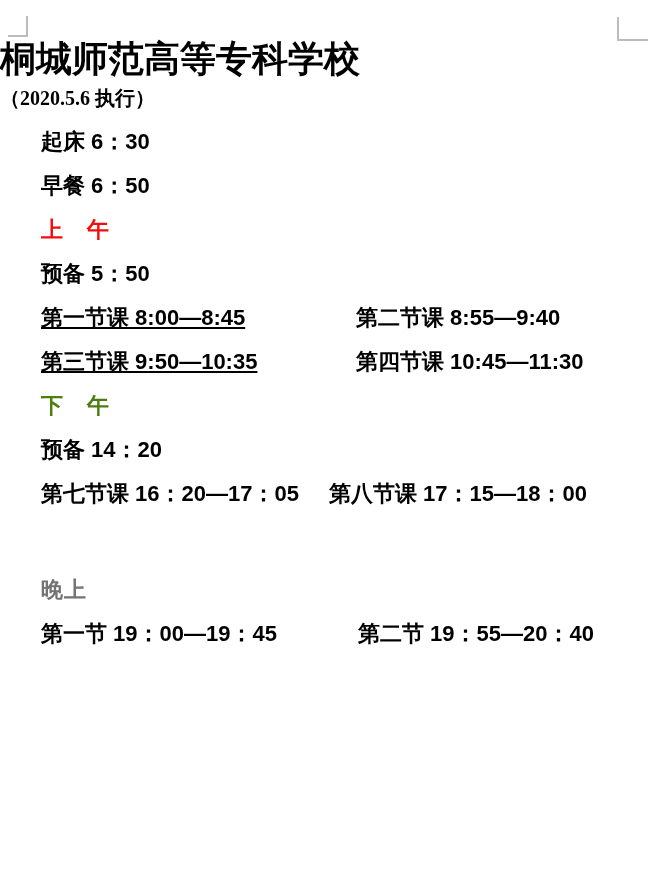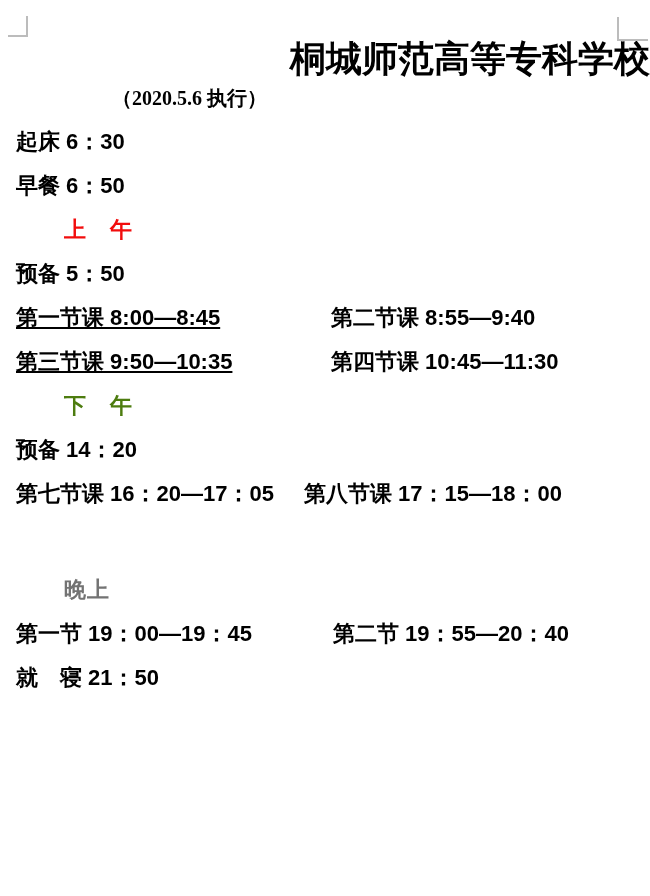--- a/index.html
+++ b/index.html
@@ -19,46 +19,45 @@
     border-right: 2px solid #bcbcbc;
     border-bottom: 2px solid #bcbcbc;
   }
   .corner.tr {
     left: 617px; top: 17px; width: 29px; height: 22px;
     border-left: 2px solid #bcbcbc;
     border-bottom: 2px solid #bcbcbc;
   }
   .title-block {
     margin-top: 33px;
-    text-align: right;
+    text-align: left;
     font-weight: 700;
     font-size: 36px;
     line-height: 52px;
     letter-spacing: 0px;
   }
   .subtitle {
-    padding-left: 112px;
     font-family: "Liberation Serif", serif;
     font-weight: 700;
     font-size: 20px;
     line-height: 26px;
   }
   .schedule {
     margin-top: 9px;
-    padding-left: 16px;
+    padding-left: 41px;
     font-weight: 700;
     font-size: 22px;
   }
   .row {
     height: 44px;
     line-height: 44px;
     white-space: pre;
   }
   .row.blank { height: 44px; }
-  .row.section { letter-spacing: 1px; margin-left: 48px; }
+  .row.section { letter-spacing: 1px; }
   .row.evening-gap { margin-top: 8px; }
   .left-cell { display: inline-block; }
   .w315 { width: 315px; text-decoration: underline; }
   .w322 { width: 322px; }
   .w288 { width: 288px; }
   .w317 { width: 317px; }
 </style>
 </head>
 <body>
 
@@ -86,16 +85,15 @@
     <div class="row">预备 14：20</div>
 
     <div class="row"><span class="left-cell w288">第七节课 16：20—17：05</span><span>第八节课 17：15—18：00</span></div>
 
     <div class="row blank"></div>
 
     <div class="row section evening-gap" style="color: #737373;">晚上</div>
 
     <div class="row"><span class="left-cell w317">第一节 19：00—19：45</span><span>第二节 19：55—20：40</span></div>
 
-    <div class="row">就　寝 21：50</div>
   </div>
 
 </div>
 
 </body></html>

